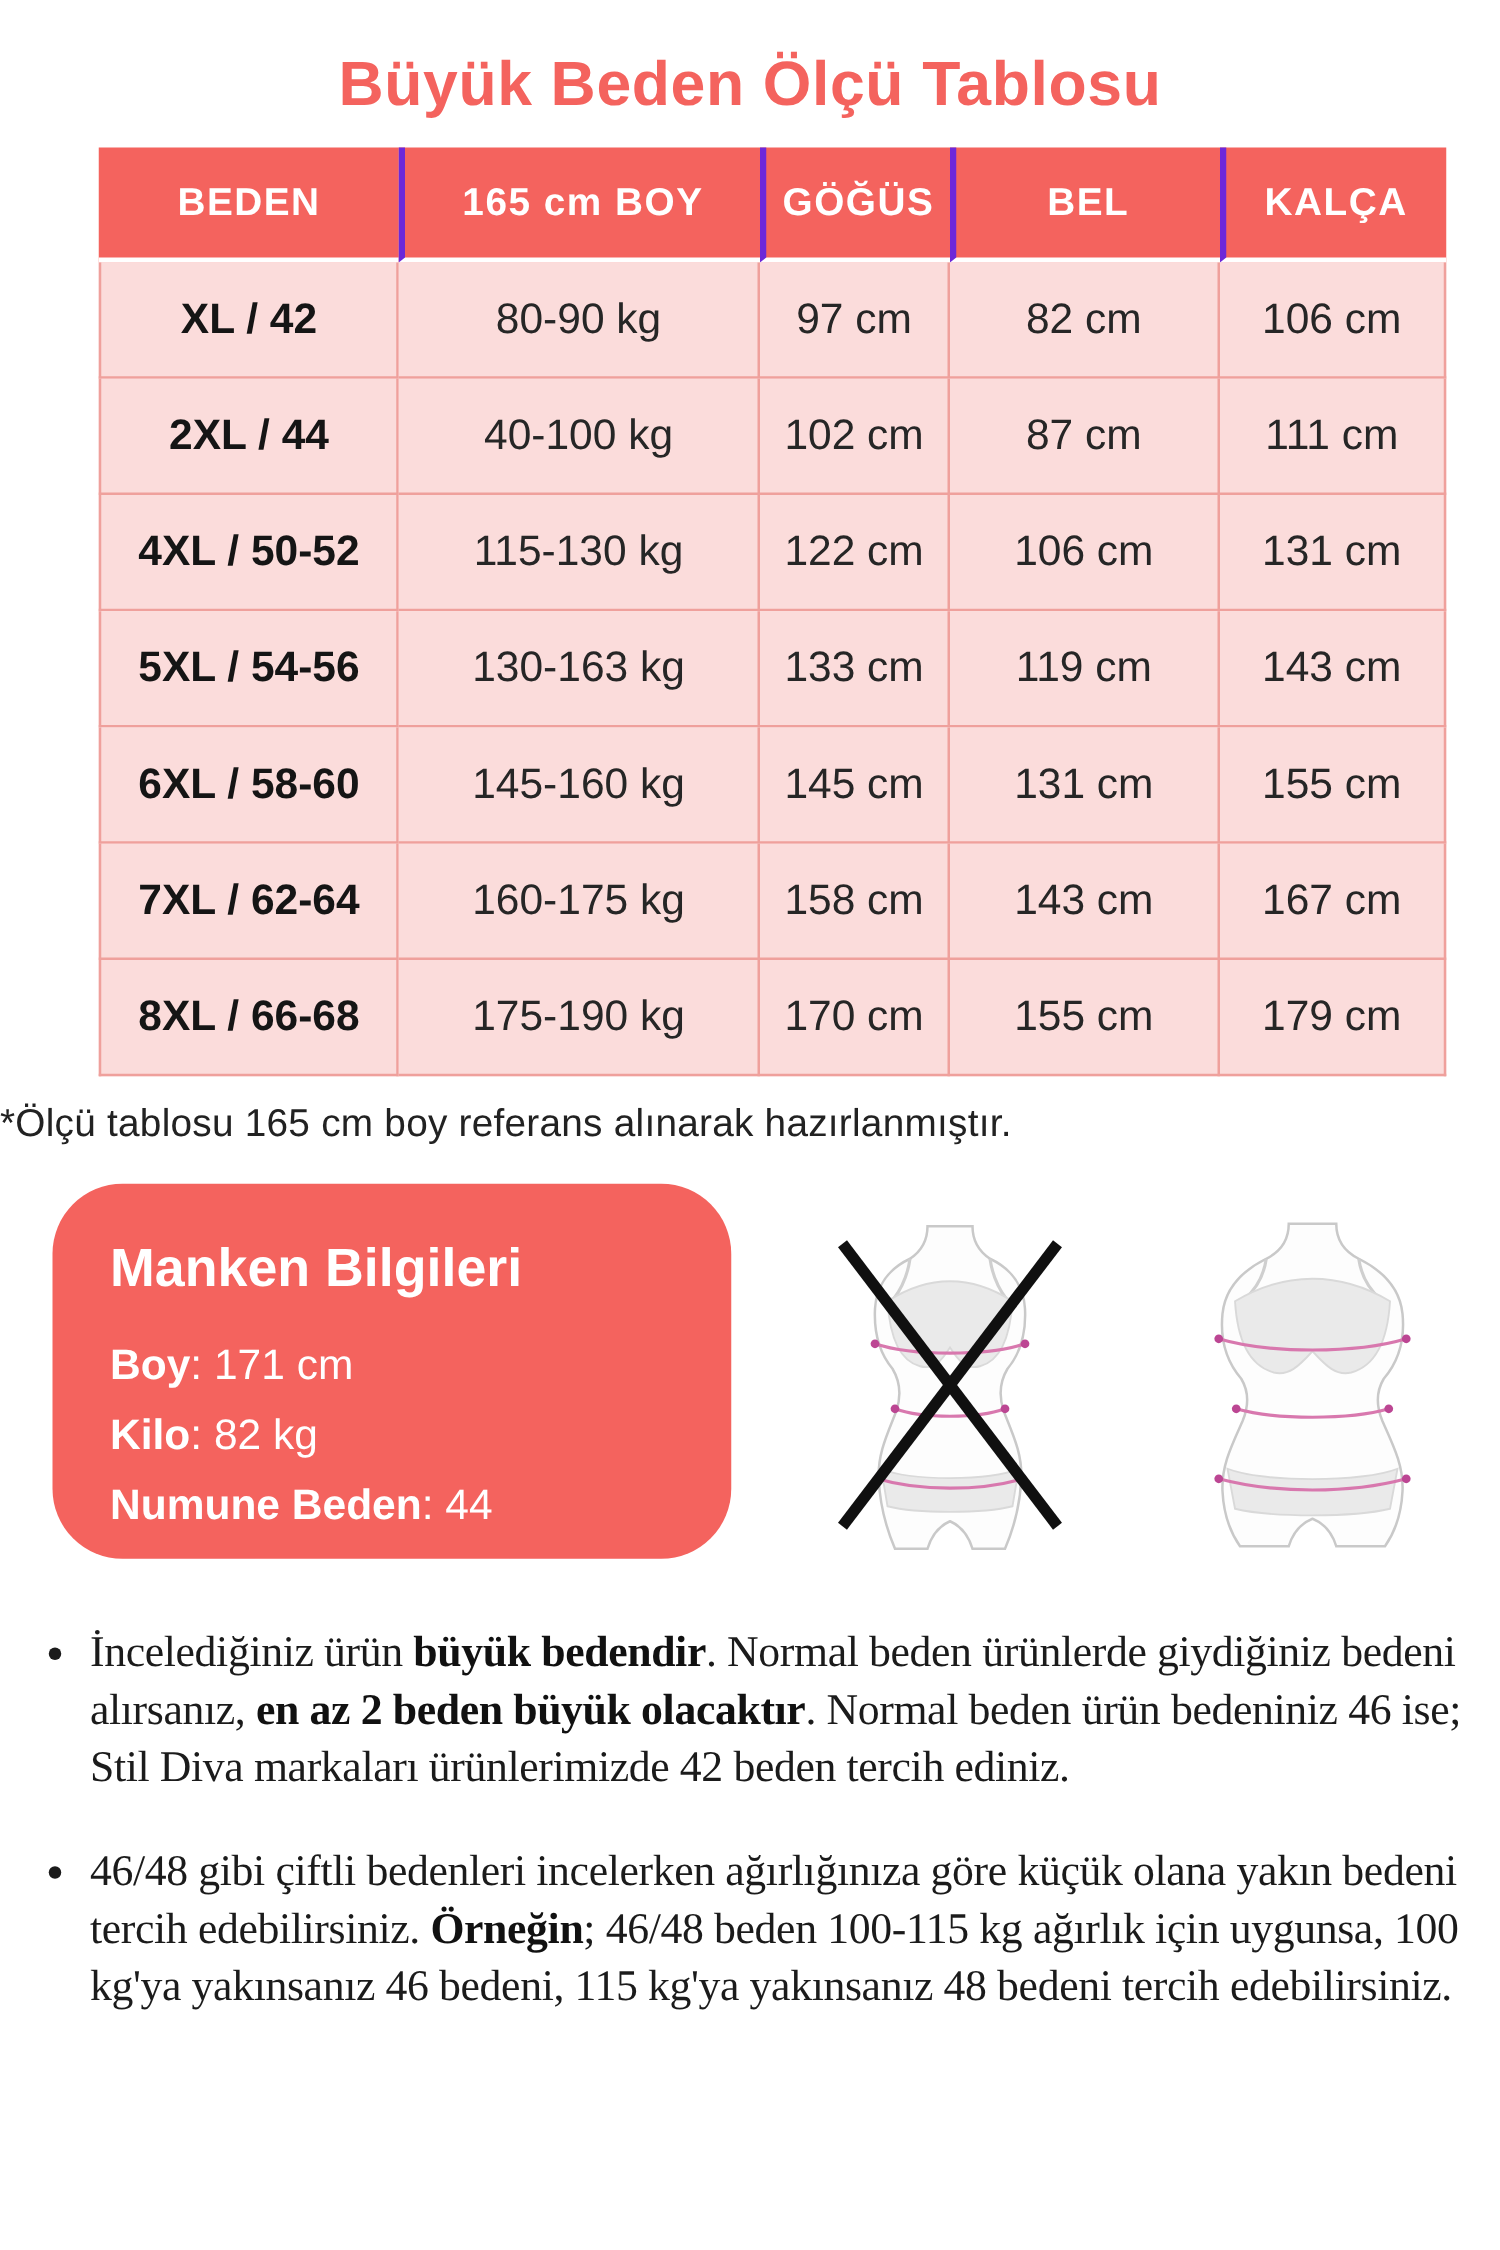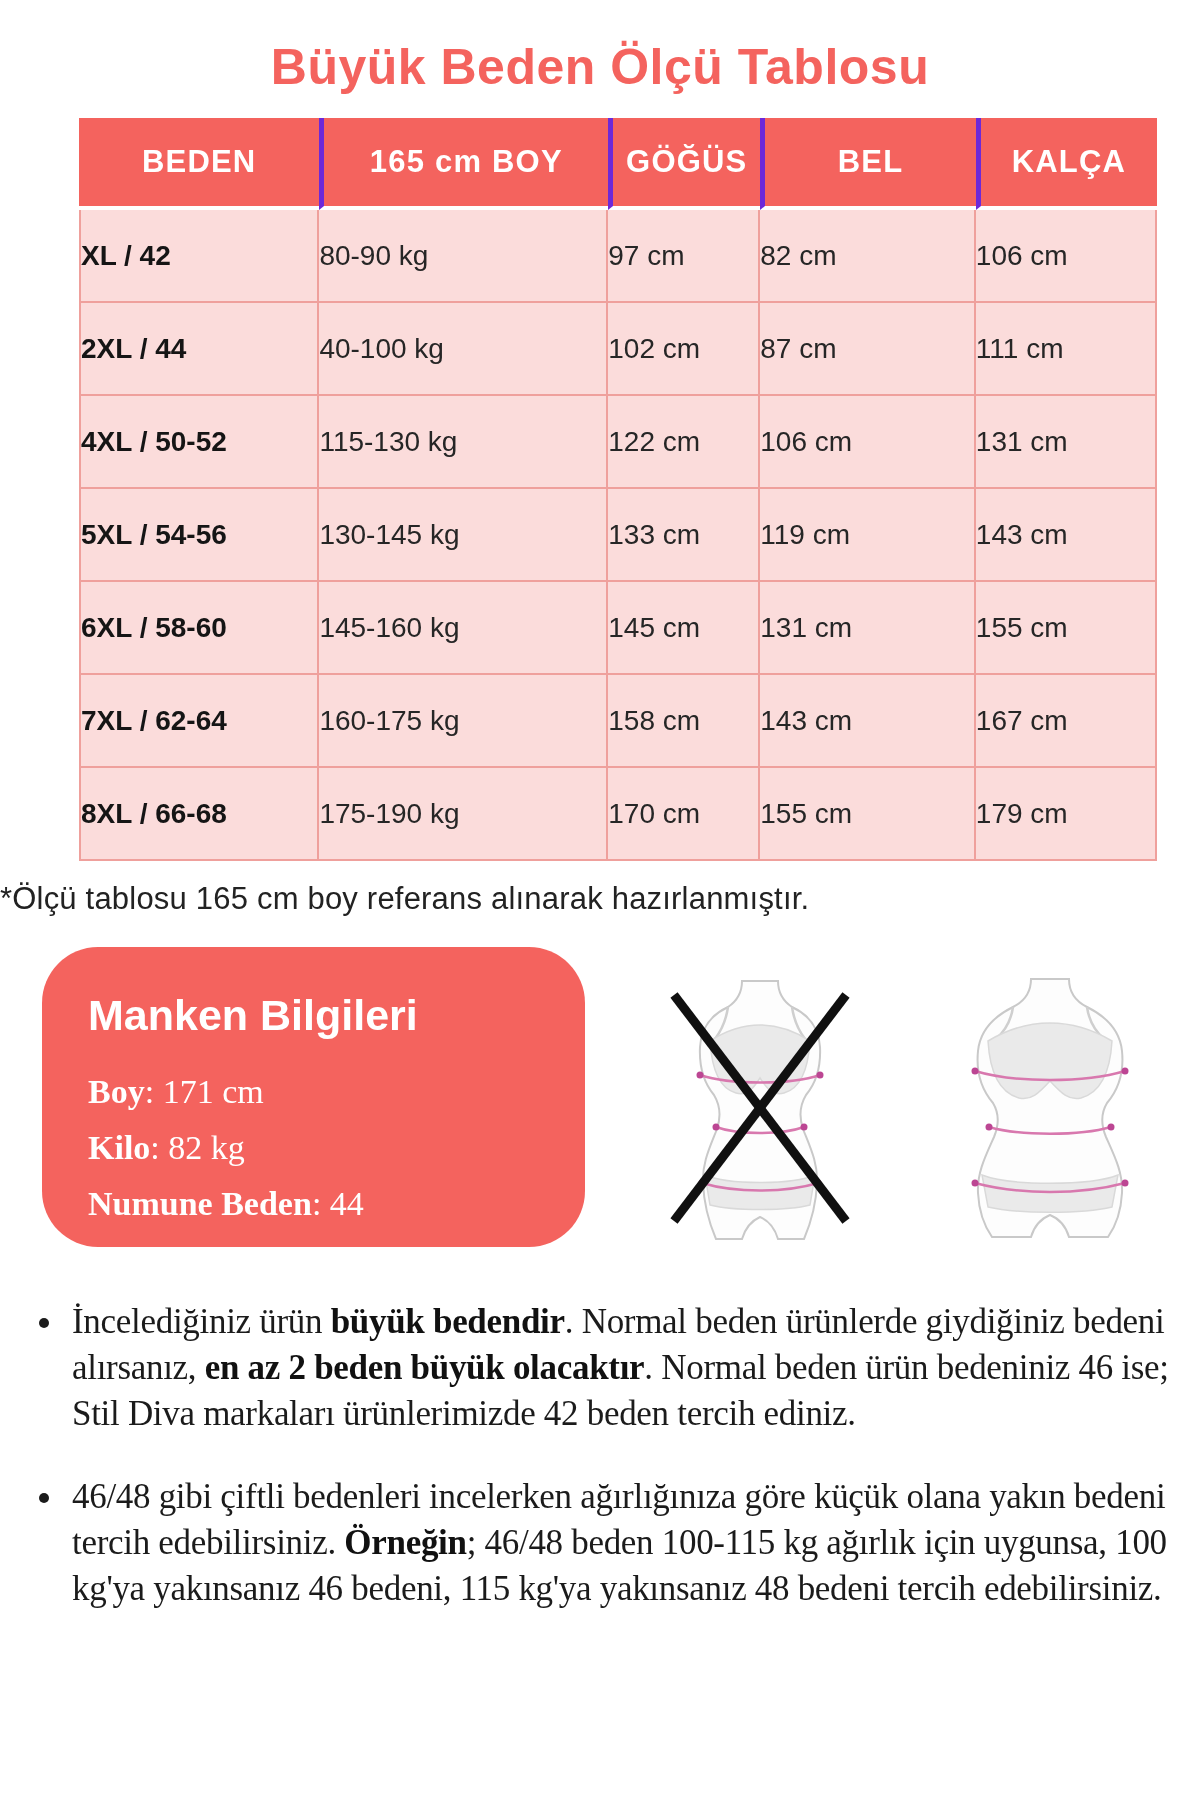--- a/index.html
+++ b/index.html
@@ -33,22 +33,22 @@
     color:#ffffff;
     font-size:31px;font-weight:bold;letter-spacing:1.2px;
     height:88px;text-align:center;vertical-align:middle;
     border-left:5px solid #6d28d9;
     border-bottom:4px solid #ffffff;
     padding:0;
   }
   .size-table th:first-child{border-left:none;}
   .size-table td{
     background:var(--cell-pink,#fbdcdb);
-    font-size:28px;color:#262626;
-    height:91px;vertical-align:middle;
+    font-size:34px;color:#262626;
+    height:91px;text-align:center;vertical-align:middle;
     border-right:2px solid var(--grid-pink,#efa09c);
     border-bottom:2px solid var(--grid-pink,#efa09c);
     padding:0;
   }
   .size-table td:first-child{
     border-left:2px solid var(--grid-pink,#efa09c);
     font-weight:bold;color:#151515;
   }
   .col-beden{width:22.3%;} .col-boy{width:26.8%;} .col-gogus{width:14.1%;}
   .col-bel{width:20.0%;} .col-kalca{width:16.8%;}
@@ -63,21 +63,21 @@
   .info-section{position:relative;height:302px;margin-top:30px;}
   .model-box{
     position:absolute;left:42px;top:0;
     width:543px;height:300px;box-sizing:border-box;
     background:var(--coral,#f4635e);
     border-radius:56px;
     padding:44px 30px 0 46px;
     color:#ffffff;
   }
   .model-title{font-size:43px;font-weight:bold;margin-bottom:24px;}
-  .model-row{font-size:34px;line-height:56px;font-weight:normal;font-family:Liberation Serif, serif;}
+  .model-row{font-size:34px;line-height:56px;font-weight:normal;}
   .model-row b{font-weight:bold;}
 
   
   .fig{position:absolute;overflow:visible;}
   .fig-slim{left:690px;top:34px;}
   .fig-plus{left:965px;top:32px;}
   .fig .body{fill:#fdfdfd;stroke:var(--figure-outline,#c9c9c9);stroke-width:2;}
   .fig .garment{fill:var(--figure-fill,#eaeaea);stroke:#d9d9d9;stroke-width:1.5;}
   .fig .strap{fill:none;stroke:#cfcfcf;stroke-width:2.5;}
   .fig .mline{fill:none;stroke:var(--measure-line,#d878ae);stroke-width:2.5;}
@@ -140,21 +140,21 @@
       </tr>
       <tr>
         <td>4XL / 50-52</td>
         <td>115-130 kg</td>
         <td>122 cm</td>
         <td>106 cm</td>
         <td>131 cm</td>
       </tr>
       <tr>
         <td>5XL / 54-56</td>
-        <td>130-145 kg</td>
+        <td>130-163 kg</td>
         <td>133 cm</td>
         <td>119 cm</td>
         <td>143 cm</td>
       </tr>
       <tr>
         <td>6XL / 58-60</td>
         <td>145-160 kg</td>
         <td>145 cm</td>
         <td>131 cm</td>
         <td>155 cm</td>

